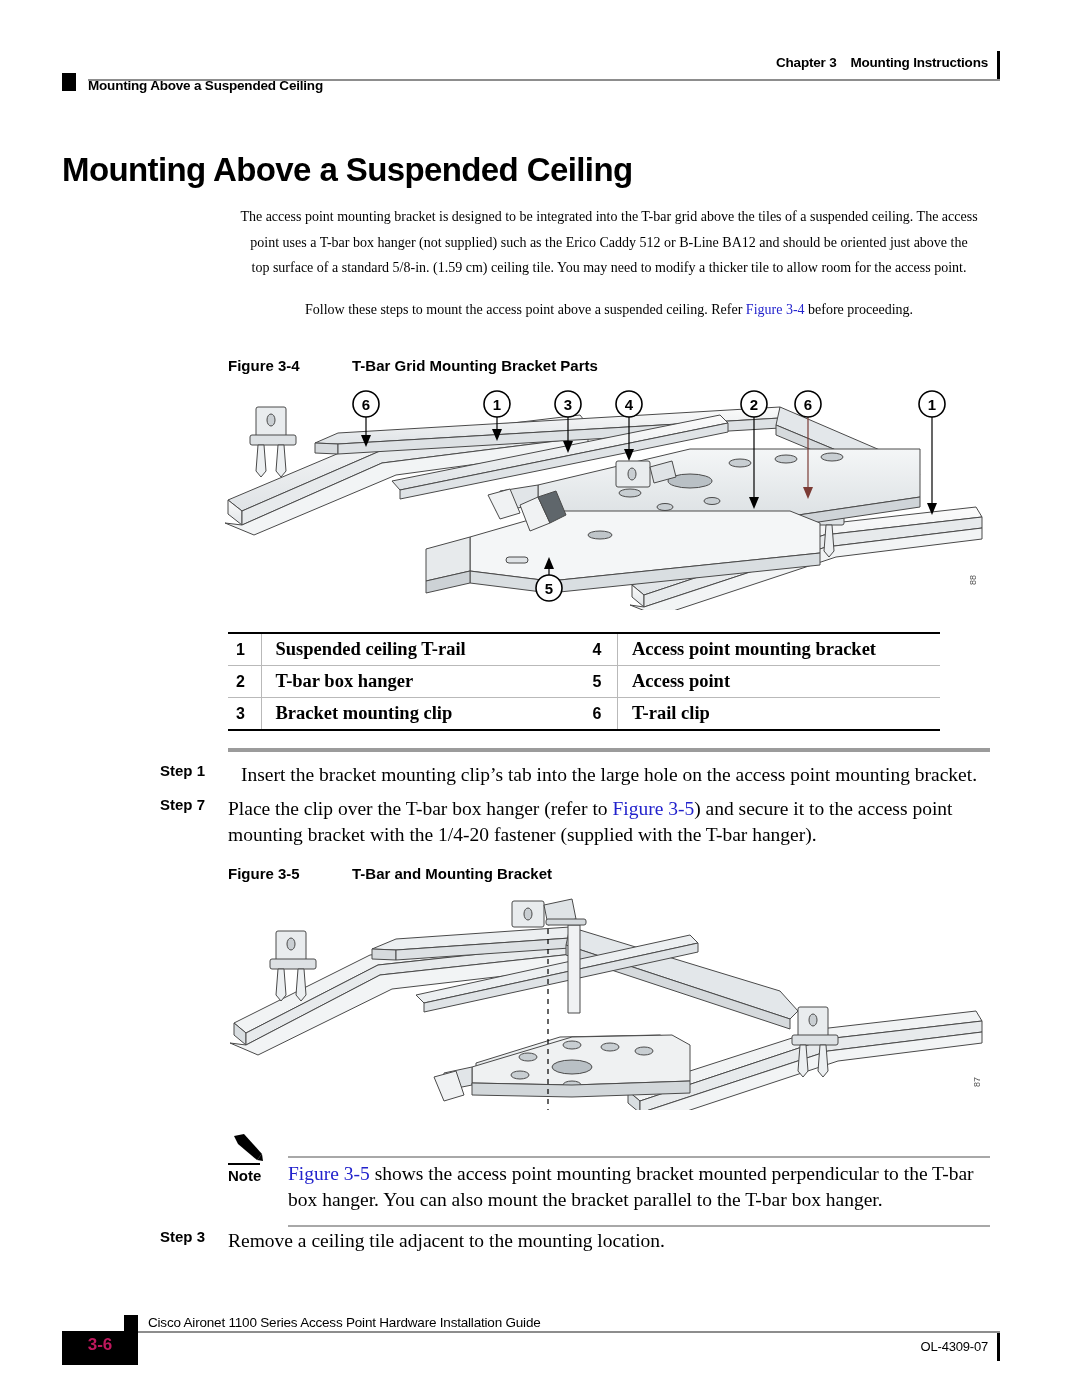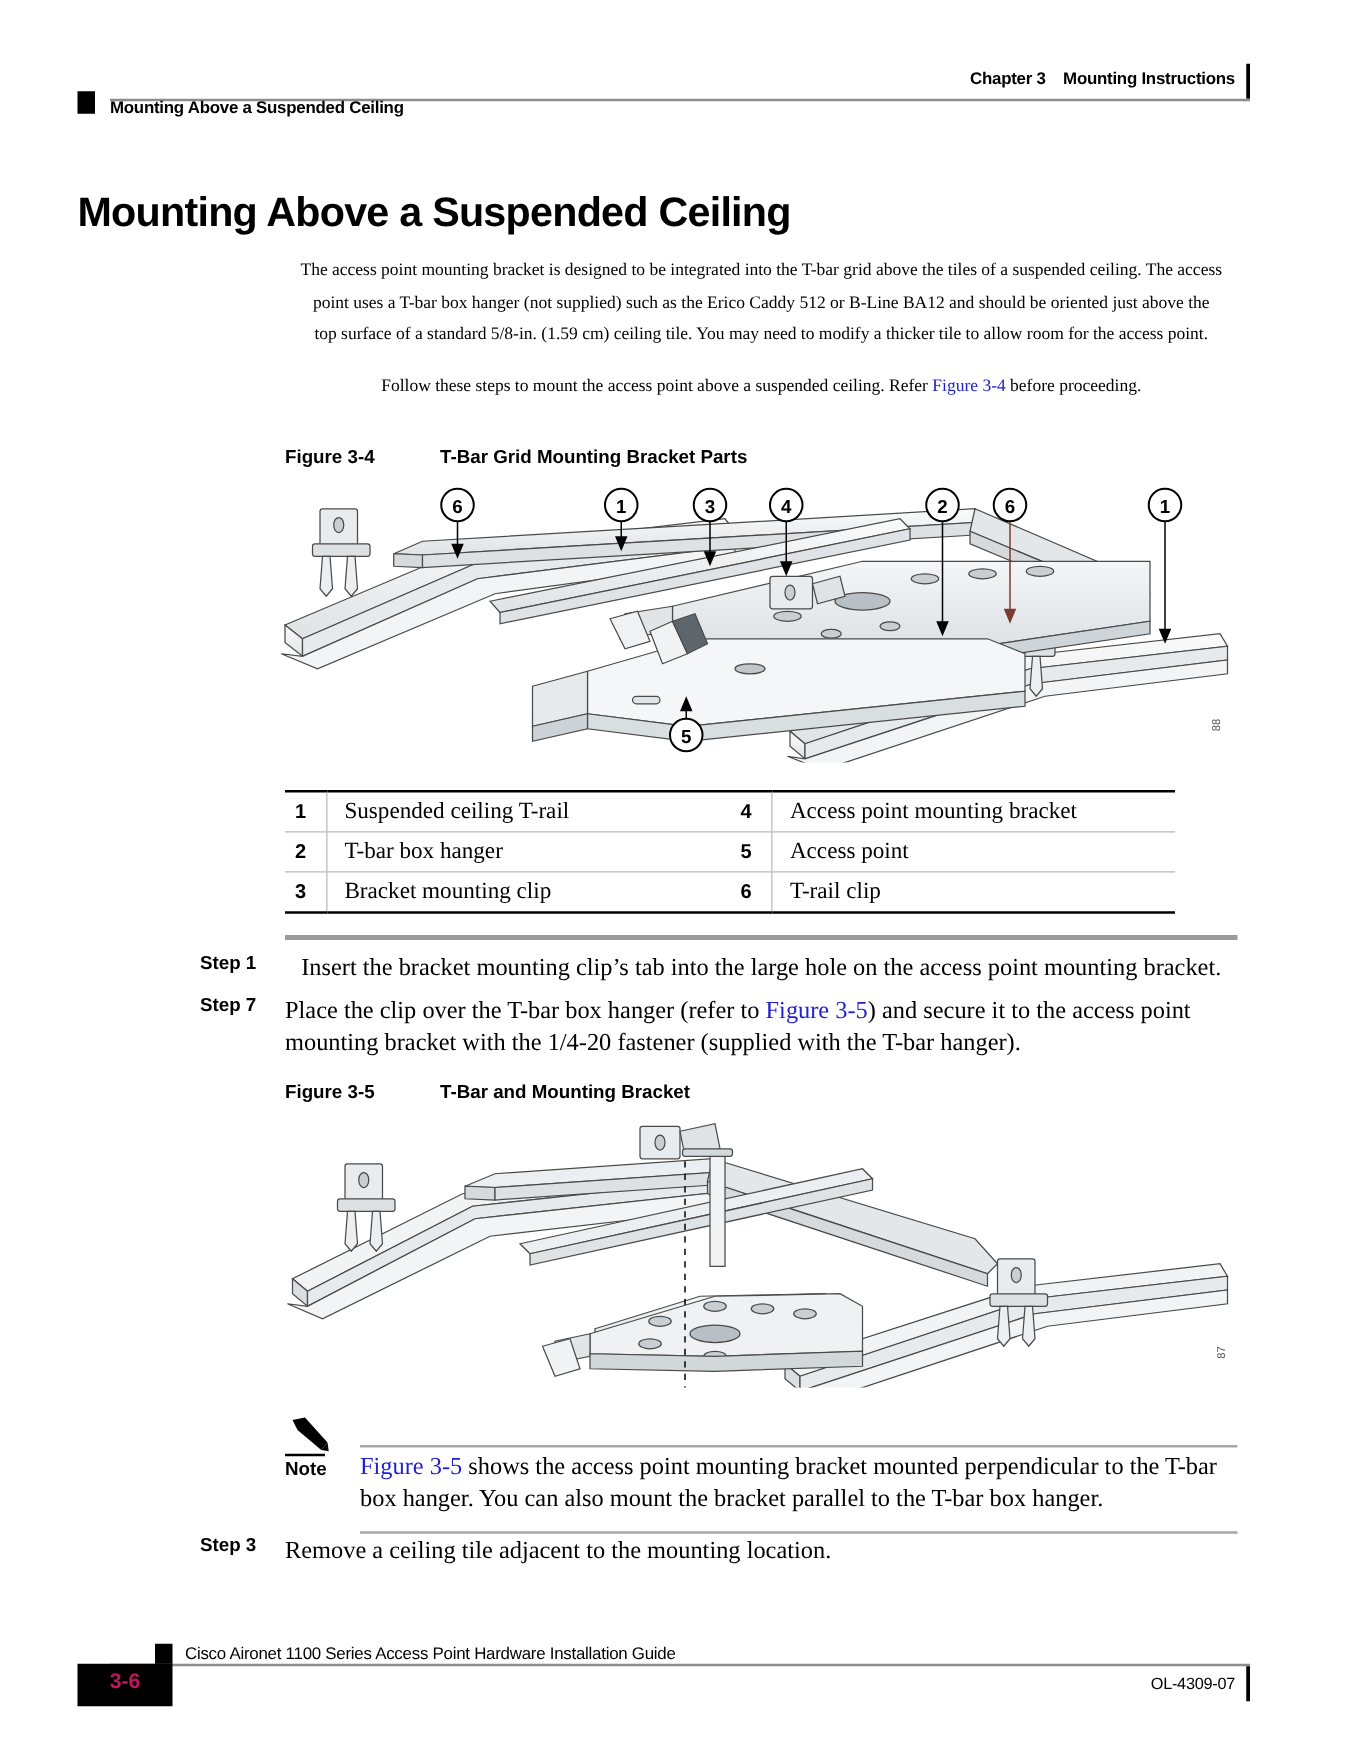--- a/index.html
+++ b/index.html
@@ -130,20 +130,21 @@
     left: 228px;
     top: 632px;
     width: 712px;
     border-collapse: collapse;
     font-size: 18.5px;
   }
   .legend td {
     padding: 5px 0 5px 14px;
     border-bottom: 1px solid #b9b9b9;
     vertical-align: middle;
+    font-weight: bold;
   }
   .legend tr:first-child td { border-top: 2px solid #000; }
   .legend tr:last-child td { border-bottom: 2px solid #000; }
   .legend td.num {
     width: 26px;
     padding-left: 8px;
     font-family: "Liberation Sans", sans-serif;
     font-weight: bold;
     font-size: 16px;
     border-right: 1px solid #b9b9b9;

